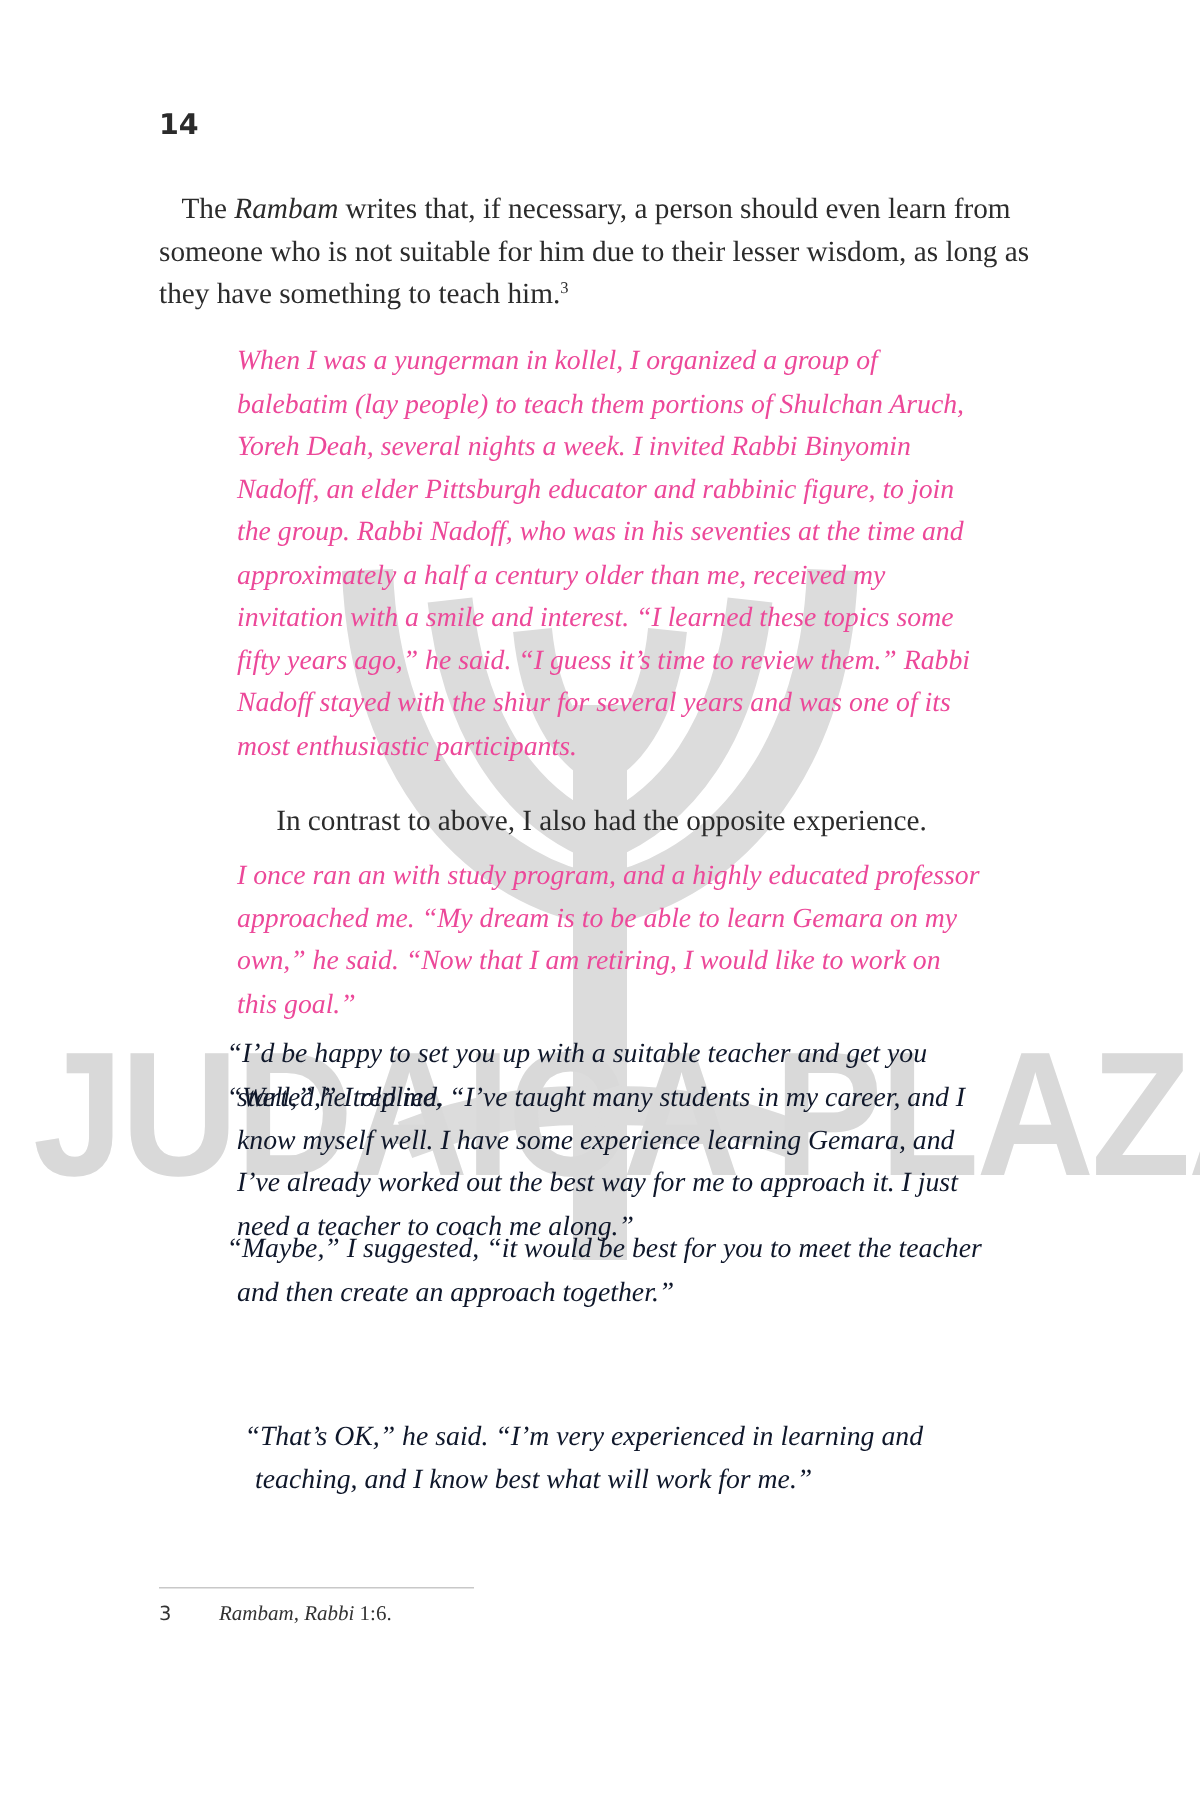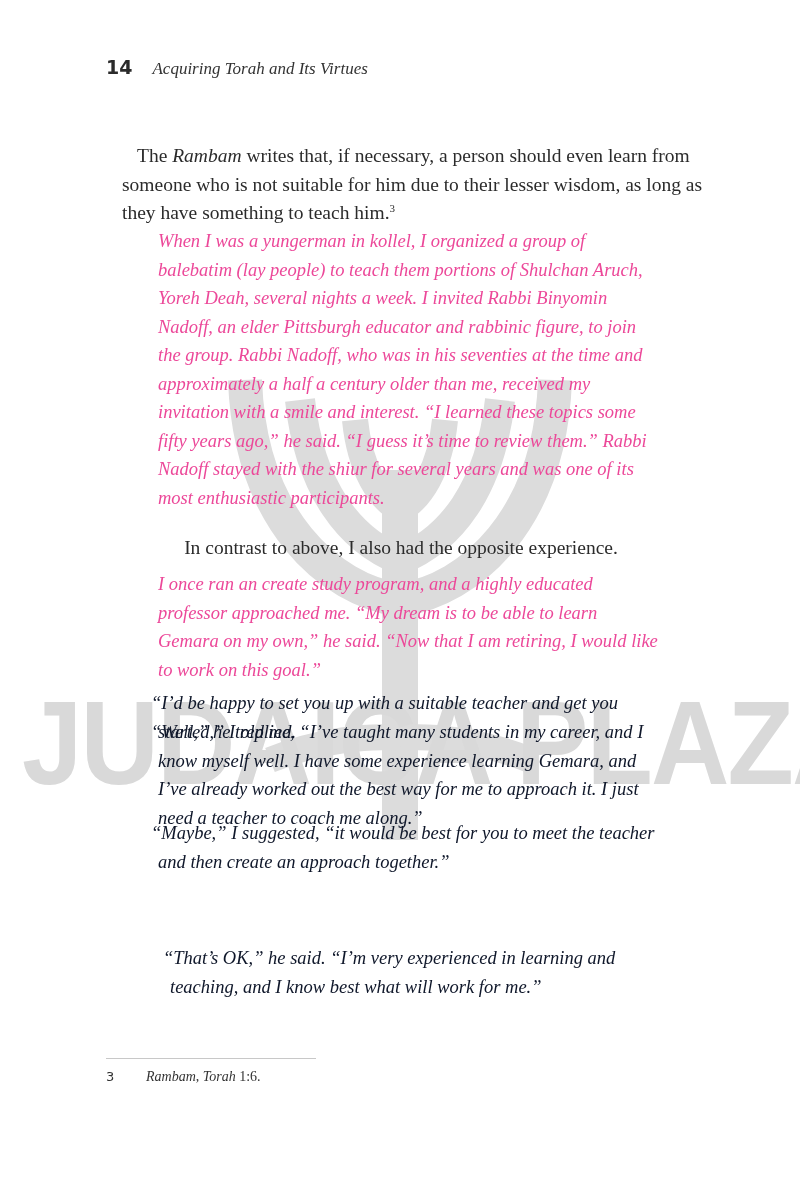--- a/index.html
+++ b/index.html
@@ -3,21 +3,21 @@
 <meta charset="utf-8">
 <style>
   html, body { margin: 0; padding: 0; background: #ffffff; }
   body { width: 800px; height: 1195px; position: relative; overflow: hidden;
          font-family: "DejaVu Serif", "Liberation Serif", serif; color: #2b2b2b; }
   .watermark { position: absolute; left: 0; top: 0; width: 800px; height: 1195px; pointer-events: none; z-index: 0; }
   .wm-text { position: absolute; left: 22px; top: 684px; width: 760px; text-align: center;
              font-family: "Liberation Sans", sans-serif; font-weight: bold; font-size: 118px;
              letter-spacing: -2px; color: #d9d9d9; line-height: 1; transform: scaleX(0.92); transform-origin: left top; white-space: nowrap; }
   .content { position: relative; z-index: 1; }
-  .header { position: absolute; left: 106px; top: 56px; display: flex; align-items: baseline; }
+  .header { position: absolute; left: 106px; top: 72px; display: flex; align-items: baseline; }
   .pnum { font-family: "DejaVu Sans", sans-serif; font-weight: bold; font-size: 19px; color: #2b2b2b; }
   .running { font-family: "Liberation Serif", serif; font-style: italic; font-size: 17px; margin-left: 20px; color: #333; }
   .para { position: absolute; font-family: "Liberation Serif", serif; font-size: 19.5px; line-height: 28.5px; color: #2b2b2b; }
   .p1 { left: 106px; top: 126px; width: 600px; text-indent: 15px; }
   .p1 sup { font-size: 11px; vertical-align: 7px; line-height: 0; }
   .quote { position: absolute; font-family: "Liberation Serif", serif; font-style: italic; font-size: 18.5px; line-height: 28.5px; color: #ec4899; }
   .q1 { left: 158px; top: 227px; width: 500px; }
   .p2 { left: 121px; top: 534px; width: 560px; text-align: center; }
   .q2 { left: 158px; top: 570px; width: 500px; }
   .dlg { position: absolute; left: 151px; width: 505px; font-family: "Liberation Serif", serif; font-style: italic; font-size: 18.5px; line-height: 28.5px; color: #0f172a; padding-left: 7px; text-indent: -7px; }
@@ -43,34 +43,33 @@
       <path d="M270 760 C 320 740, 370 735, 400 738" stroke-width="26"></path>
       <path d="M530 760 C 480 740, 430 735, 400 738" stroke-width="26"></path>
     </g>
   </svg>
   <div class="wm-text">JUDAICA PLAZA</div>
 </div>
 
 <div class="content">
   <div class="header">
     <span class="pnum">14</span>
-    <span class="running">Acquiring Torah and Its Virtues</span>
   </div>
 
-  <p class="para p1" style="margin:16px"><span>The </span><i>Rambam</i><span> writes that, if necessary, a person should even learn from someone who is not suitable for him due to their lesser wisdom, as long as they have something to teach him.</span><sup>3</sup></p>
+  <p class="para p1" style="margin:0"><span>The </span><i>Rambam</i><span> writes that, if necessary, a person should even learn from someone who is not suitable for him due to their lesser wisdom, as long as they have something to teach him.</span><sup>3</sup></p>
 
   <p class="quote q1" style="margin:0">When I was a yungerman in kollel, I organized a group of balebatim (lay people) to teach them portions of Shulchan Aruch, Yoreh Deah, several nights a week. I invited Rabbi Binyomin Nadoff, an elder Pittsburgh educator and rabbinic figure, to join the group. Rabbi Nadoff, who was in his seventies at the time and approximately a half a century older than me, received my invitation with a smile and interest. “I learned these topics some fifty years ago,” he said. “I guess it’s time to review them.” Rabbi Nadoff stayed with the shiur for several years and was one of its most enthusiastic participants.</p>
 
   <p class="para p2" style="margin:0">In contrast to above, I also had the opposite experience.</p>
 
-  <p class="quote q2" style="margin:0">I once ran an create study program, and a highly educated professor approached me. “My dream is to be able to learn Gemara on my own,” he said. “Now that I am retiring, I would like to work on this goal.”</p>
+  <p class="quote q2" style="margin:0">I once ran an with study program, and a highly educated professor approached me. “My dream is to be able to learn Gemara on my own,” he said. “Now that I am retiring, I would like to work on this goal.”</p>
 
   <p class="dlg d1" style="margin:0">“I’d be happy to set you up with a suitable teacher and get you started,” I replied.</p>
   <p class="dlg d2" style="margin:0">“Well,” he told me, “I’ve taught many students in my career, and I know myself well. I have some experience learning Gemara, and I’ve already worked out the best way for me to approach it. I just need a teacher to coach me along.”</p>
   <p class="dlg d3" style="margin:0">“Maybe,” I suggested, “it would be best for you to meet the teacher and then create an approach together.”</p>
   <p class="dlg d4" style="margin:12px">“That’s OK,” he said. “I’m very experienced in learning and teaching, and I know best what will work for me.”</p>
 
   <div class="fn-rule"></div>
   <div class="footnote">
     <span class="fn-num">3</span>
-    <span class="fn-text"><i>Rambam</i><span>, </span><i>Torah</i><span> 1:6.</span></span>
+    <span class="fn-text"><i>Rambam</i><span>, </span><i>Rabbi</i><span> 1:6.</span></span>
   </div>
 </div>
 
 </body></html>

